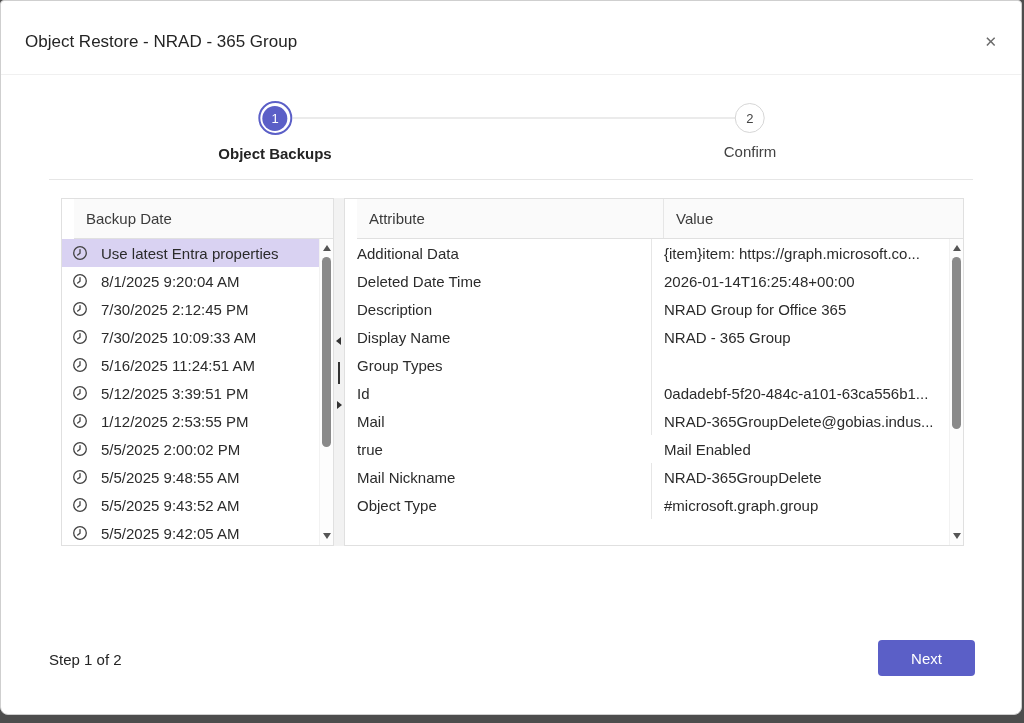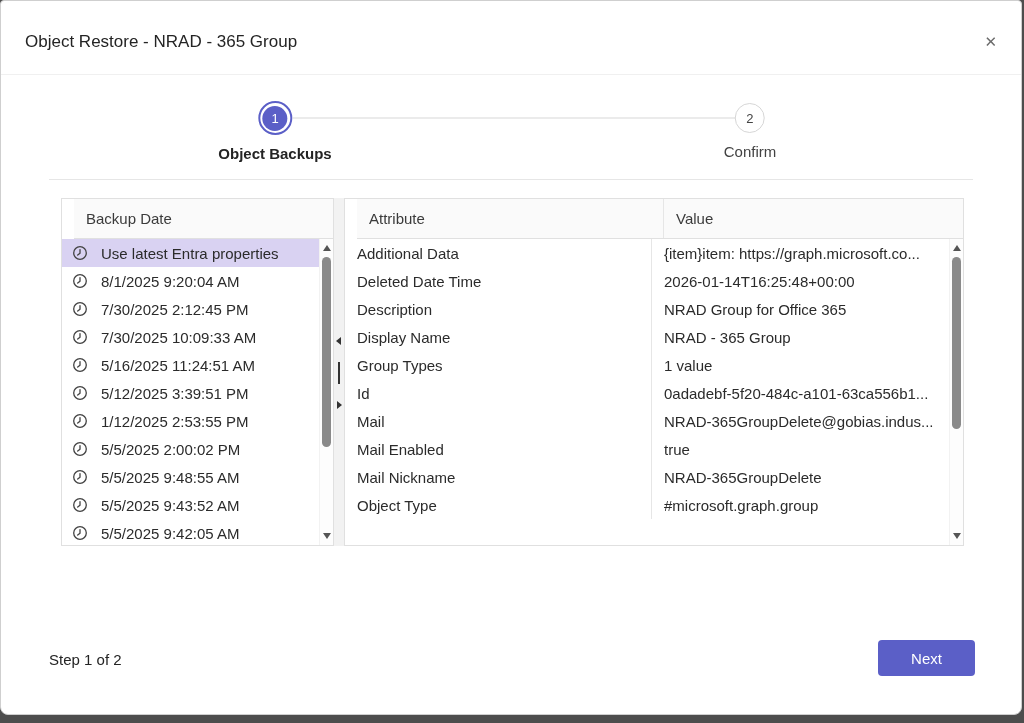--- a/index.html
+++ b/index.html
@@ -225,33 +225,32 @@
         <div class="t-row">
           <div class="t-cell attr">Description</div>
           <div class="t-cell val">NRAD Group for Office 365</div>
         </div>
         <div class="t-row">
           <div class="t-cell attr">Display Name</div>
           <div class="t-cell val">NRAD - 365 Group</div>
         </div>
         <div class="t-row">
           <div class="t-cell attr">Group Types</div>
-          <div class="t-cell val">1 value</div>
         </div>
         <div class="t-row">
           <div class="t-cell attr">Id</div>
           <div class="t-cell val">0adadebf-5f20-484c-a101-63ca556b1...</div>
         </div>
         <div class="t-row">
           <div class="t-cell attr">Mail</div>
           <div class="t-cell val">NRAD-365GroupDelete@gobias.indus...</div>
         </div>
         <div class="t-row">
+          <div class="t-cell val">true</div>
           <div class="t-cell attr">Mail Enabled</div>
-          <div class="t-cell val">true</div>
         </div>
         <div class="t-row">
           <div class="t-cell attr">Mail Nickname</div>
           <div class="t-cell val">NRAD-365GroupDelete</div>
         </div>
         <div class="t-row">
           <div class="t-cell attr">Object Type</div>
           <div class="t-cell val">#microsoft.graph.group</div>
         </div>
       </div>

